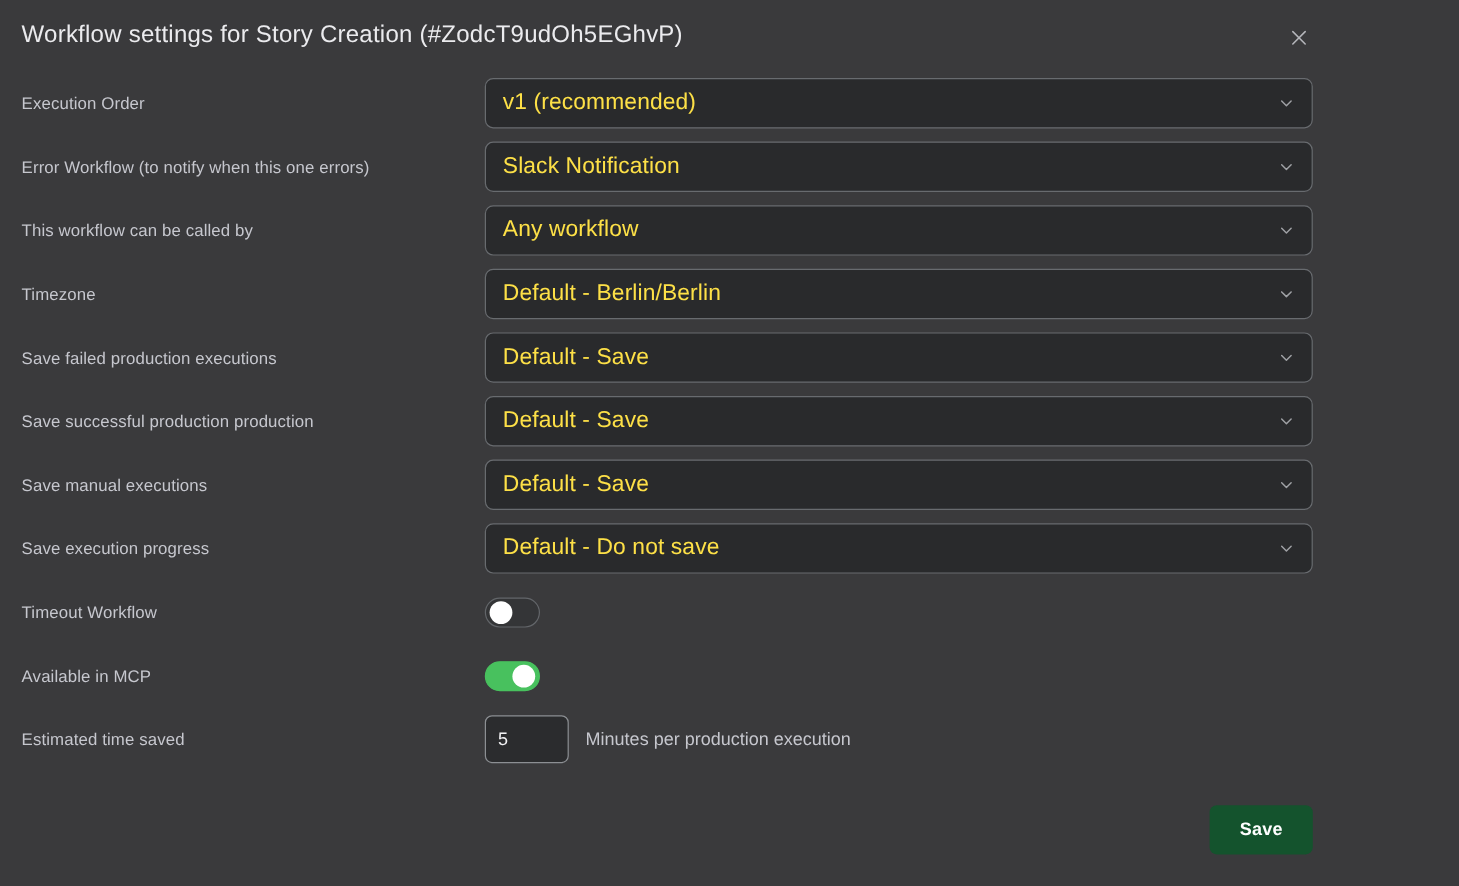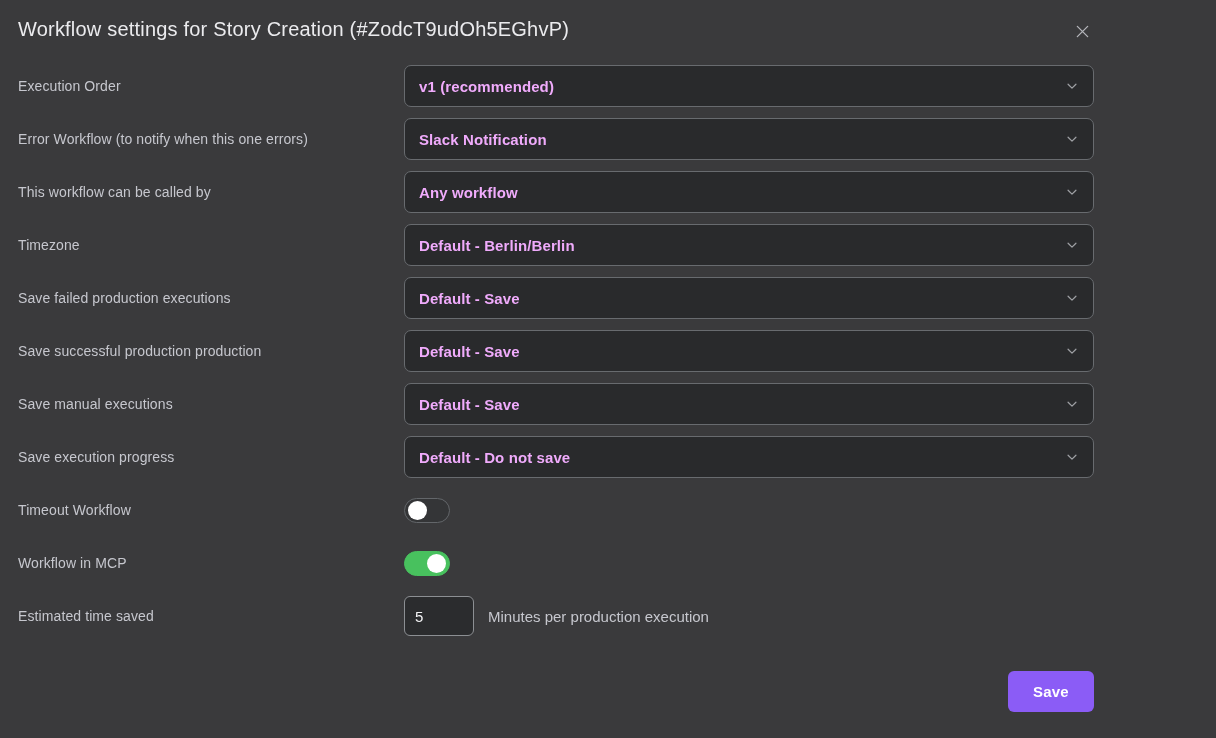--- a/index.html
+++ b/index.html
@@ -57,23 +57,23 @@
     background: #292a2c;
     border: 1px solid #686b6f;
     border-radius: 7px;
     display: flex;
     align-items: center;
     justify-content: space-between;
     padding: 0 14px;
     cursor: pointer;
   }
   .select-value {
-    font-size: 15px;
-    font-weight: 700;
-    color: #f0abfc;
+    font-size: 19px;
+    font-weight: 400;
+    color: #fde047;
     letter-spacing: 0.1px;
   }
   .chevron { flex: 0 0 auto; margin-left: 10px; }
   .toggle {
     width: 46px;
     height: 25px;
     border-radius: 13px;
     position: relative;
     cursor: pointer;
     flex: 0 0 auto;
@@ -113,21 +113,21 @@
     color: #c6c7ce;
   }
   .modal-footer {
     display: flex;
     justify-content: flex-end;
     margin-top: 34px;
   }
   .save-btn {
     min-width: 86px;
     height: 41px;
-    background: #8b5cf6;
+    background: #14532d;
     color: #ffffff;
     border: none;
     border-radius: 6px;
     font-size: 15px;
     font-weight: 700;
     font-family: "Liberation Sans", sans-serif;
     cursor: pointer;
     padding: 0 20px;
     letter-spacing: 0.2px;
   }
@@ -247,21 +247,21 @@
     <div class="row">
       <span class="label">Timeout Workflow</span>
       <div class="control">
         <div class="toggle off">
           <span class="knob"></span>
         </div>
       </div>
     </div>
 
     <div class="row">
-      <span class="label">Workflow in MCP</span>
+      <span class="label">Available in MCP</span>
       <div class="control">
         <div class="toggle on">
           <span class="knob"></span>
         </div>
       </div>
     </div>
 
     <div class="row">
       <span class="label">Estimated time saved</span>
       <div class="control">

